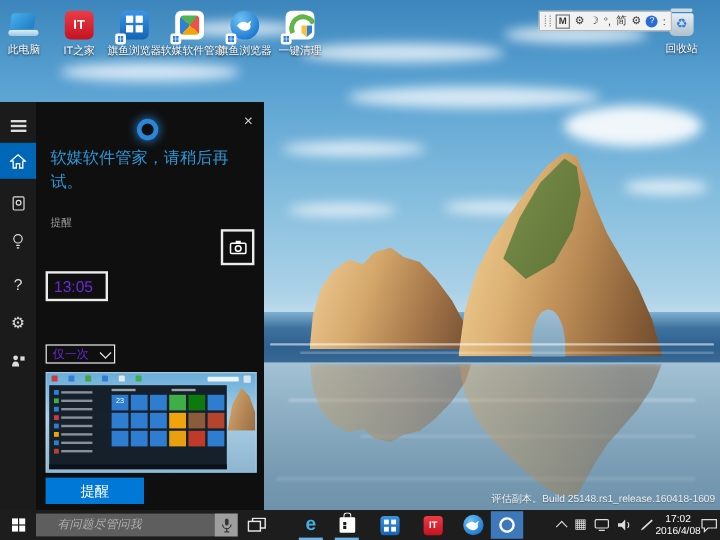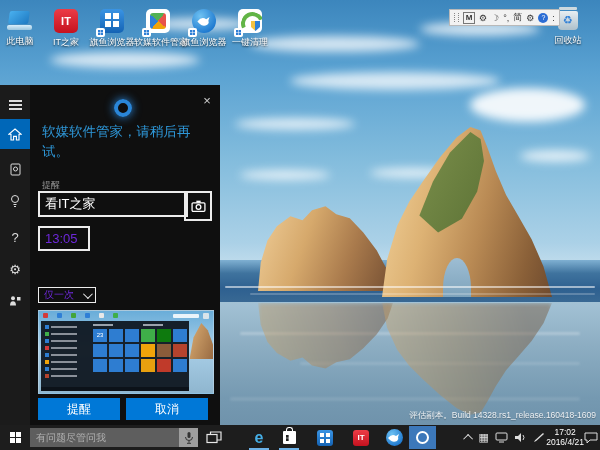--- a/index.html
+++ b/index.html
@@ -113,21 +113,21 @@
 
   .btn{position:absolute;top:398px;height:22px;width:82px;background:#0078d7;color:#fff;border:none;
     font-size:12px;font-family:inherit;display:flex;align-items:center;justify-content:center;}
 
   
   .taskbar{position:absolute;left:0;top:425px;width:600px;height:25px;background:#1d1d1d;}
   .start{position:absolute;left:0;top:425px;width:30px;height:25px;display:flex;align-items:center;justify-content:center;}
   .winlogo{display:grid;grid-template-columns:5px 5px;grid-auto-rows:5px;gap:1px;}
   .winlogo i{background:#fff;display:block;}
   .search{position:absolute;left:30px;top:428px;width:168px;height:19px;background:#5e5e5e;display:flex;align-items:center;}
-  .search input{flex:1;background:transparent;border:none;outline:none;color:#c9c9c9;font-size:10px;padding:0 6px;font-family:inherit;min-width:0;}
+  .search input{flex:1;background:transparent;border:none;outline:none;color:#c9c9c9;font-size:10px;padding:0 18px;font-family:inherit;min-width:0;font-style:italic;}
   .search input::placeholder{color:#b0b0b0;}
   .micbtn{width:19px;height:19px;background:#9e9e9e;display:flex;align-items:center;justify-content:center;}
   .tbtn{position:absolute;top:425px;width:26px;height:25px;display:flex;align-items:center;justify-content:center;}
   .underline{position:absolute;top:448px;height:2px;width:20px;background:#6cb2e8;}
   .edge-e{color:#45aee6;font-weight:bold;font-size:16px;line-height:16px;}
   .store{width:13px;height:13px;background:#fff;border-radius:1px;position:relative;}
   .store:before{content:"";position:absolute;left:3px;top:-4px;width:5px;height:4px;border:1.5px solid #fff;border-bottom:none;border-radius:3px 3px 0 0;}
   .store .g{position:absolute;left:3px;top:4px;width:7px;height:6px;
     background:linear-gradient(#1d1d1d,#1d1d1d);clip-path:polygon(0 0,45% 0,45% 45%,0 45%,0 55%,45% 55%,45% 100%,0 100%);}
   .tb-cube{width:16px;height:16px;background:linear-gradient(180deg,#3a94e4,#1463b4);border-radius:3px;position:relative;}
@@ -250,21 +250,21 @@
     <span class="mbox">M</span>
     <span>⚙</span>
     <span>☽</span>
     <span>°,</span>
     <span>简</span>
     <span>⚙</span>
     <span class="q">?</span>
     <span>:</span>
   </div>
 
-  <div class="wm wm2">评估副本。Build 14328.rs1_release.160418-1609</div>
+  <div class="wm wm2">评估副本。Build 25148.rs1_release.160418-1609</div>
 
   <div class="rail">
     <div class="item bars" style="margin-top:6px;">
         <span>
           <i></i>
           <i></i>
           <i></i>
         </span>
       </div>
     <div class="item home">
@@ -299,21 +299,20 @@
         </svg>
     </div>
   </div>
 
   <div class="panel"></div>
   <div class="ring"></div>
   <div class="closex">×</div>
   <div class="msg">软媒软件管家，请稍后再试。</div>
   <div class="flabel">提醒</div>
 
-  <input class="tfield" value="看IT之家" style="">
   <div class="cambtn">
     <svg width="15" height="12" viewBox="0 0 14 11">
       <rect x="1" y="2.5" width="12" height="8" rx="1" fill="none" stroke="#fff" stroke-width="1.2"></rect>
       <circle cx="7" cy="6.5" r="2.2" fill="none" stroke="#fff" stroke-width="1.2"></circle>
       <rect x="5" y="0.5" width="4" height="2" fill="#fff"></rect>
     </svg>
   </div>
   <div class="vbox timebox">13:05</div>
   <div class="vbox recbox">
     <span>仅一次</span>
@@ -385,21 +384,20 @@
           <i style="background:#2e7dd1;"></i>
           <i style="background:#e8a00f;"></i>
           <i style="background:#c03a2a;"></i>
           <i style="background:#2e7dd1;"></i>
       </div>
       <div class="t-task"></div>
     </div>
   </div>
 
   <button class="btn" style="left:38px;">提醒</button>
-  <button class="btn" style="left:126px;">取消</button>
 
   <div class="taskbar"></div>
   <div class="start">
     <span class="winlogo">
         <i></i>
         <i></i>
         <i></i>
         <i></i>
       </span>
   </div>
@@ -463,21 +461,21 @@
     <svg width="13" height="11" viewBox="0 0 13 11">
       <path d="M1 4 L4 4 L7 1 L7 10 L4 7 L1 7 Z" fill="#ddd"></path>
         <path d="M9 3 Q11 5.5 9 8" fill="none" stroke="#ddd"></path>
     </svg>
     <svg width="12" height="11" viewBox="0 0 12 11">
       <path d="M1 10 L3.2 9 L11 2 L10 1 L2 8.2 Z" fill="#ddd"></path>
     </svg>
   </div>
   <div class="clock">
     <div>17:02</div>
-    <div>2016/4/21</div>
+    <div>2016/4/08</div>
   </div>
   <div class="ac">
     <svg width="14" height="12" viewBox="0 0 14 12">
       <path d="M1 1 H13 V8 H6 L3 11 V8 H1 Z" fill="none" stroke="#ddd"></path>
     </svg>
   </div>
 
 </div>
 
 </body></html>

